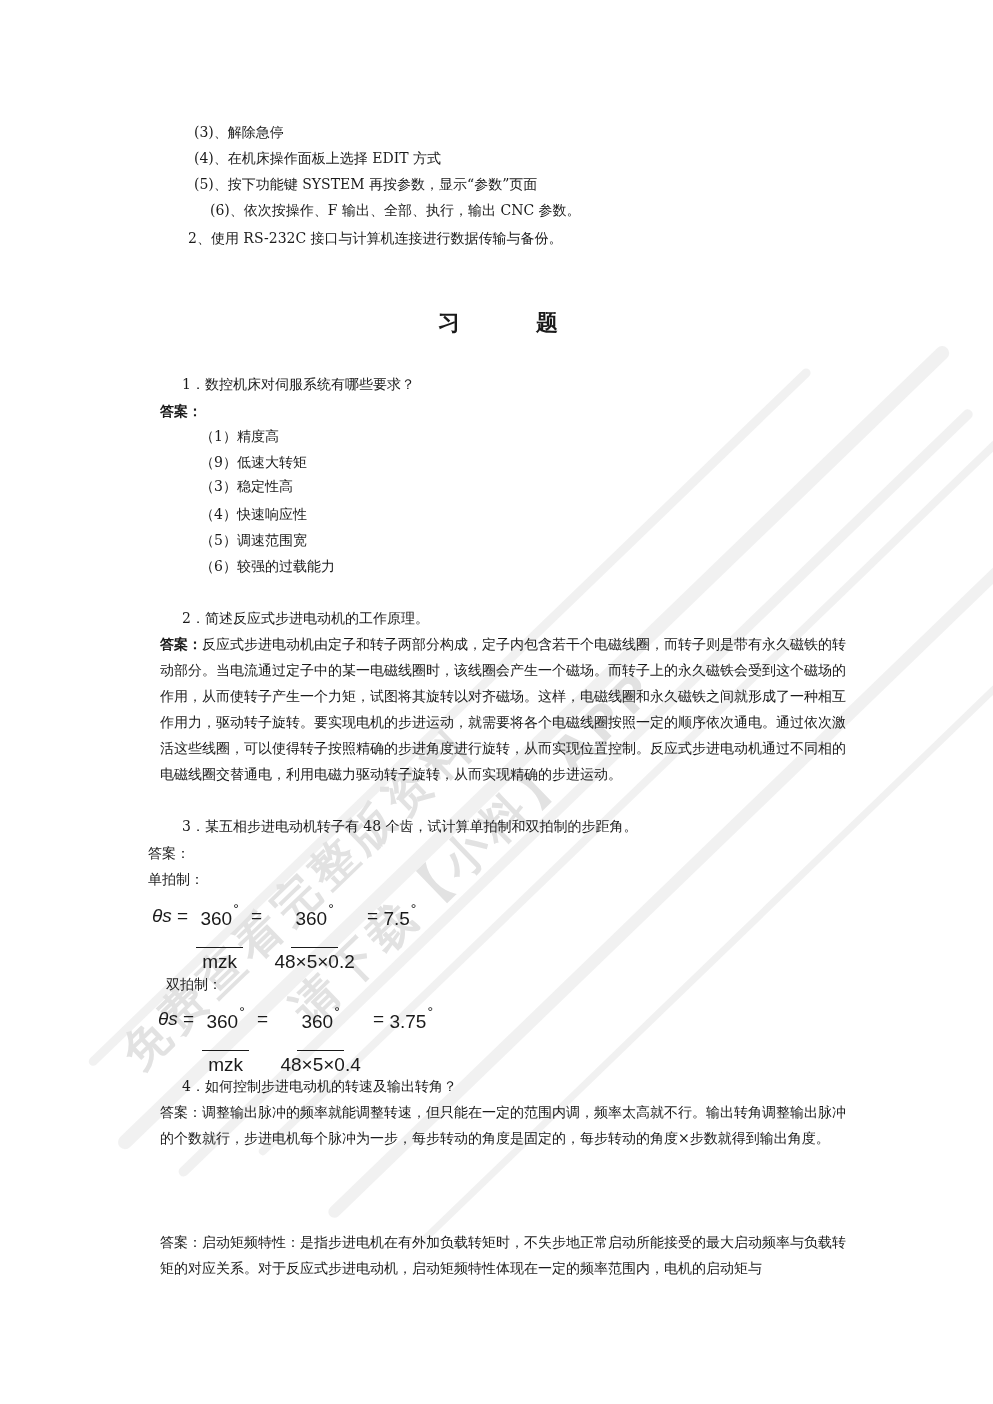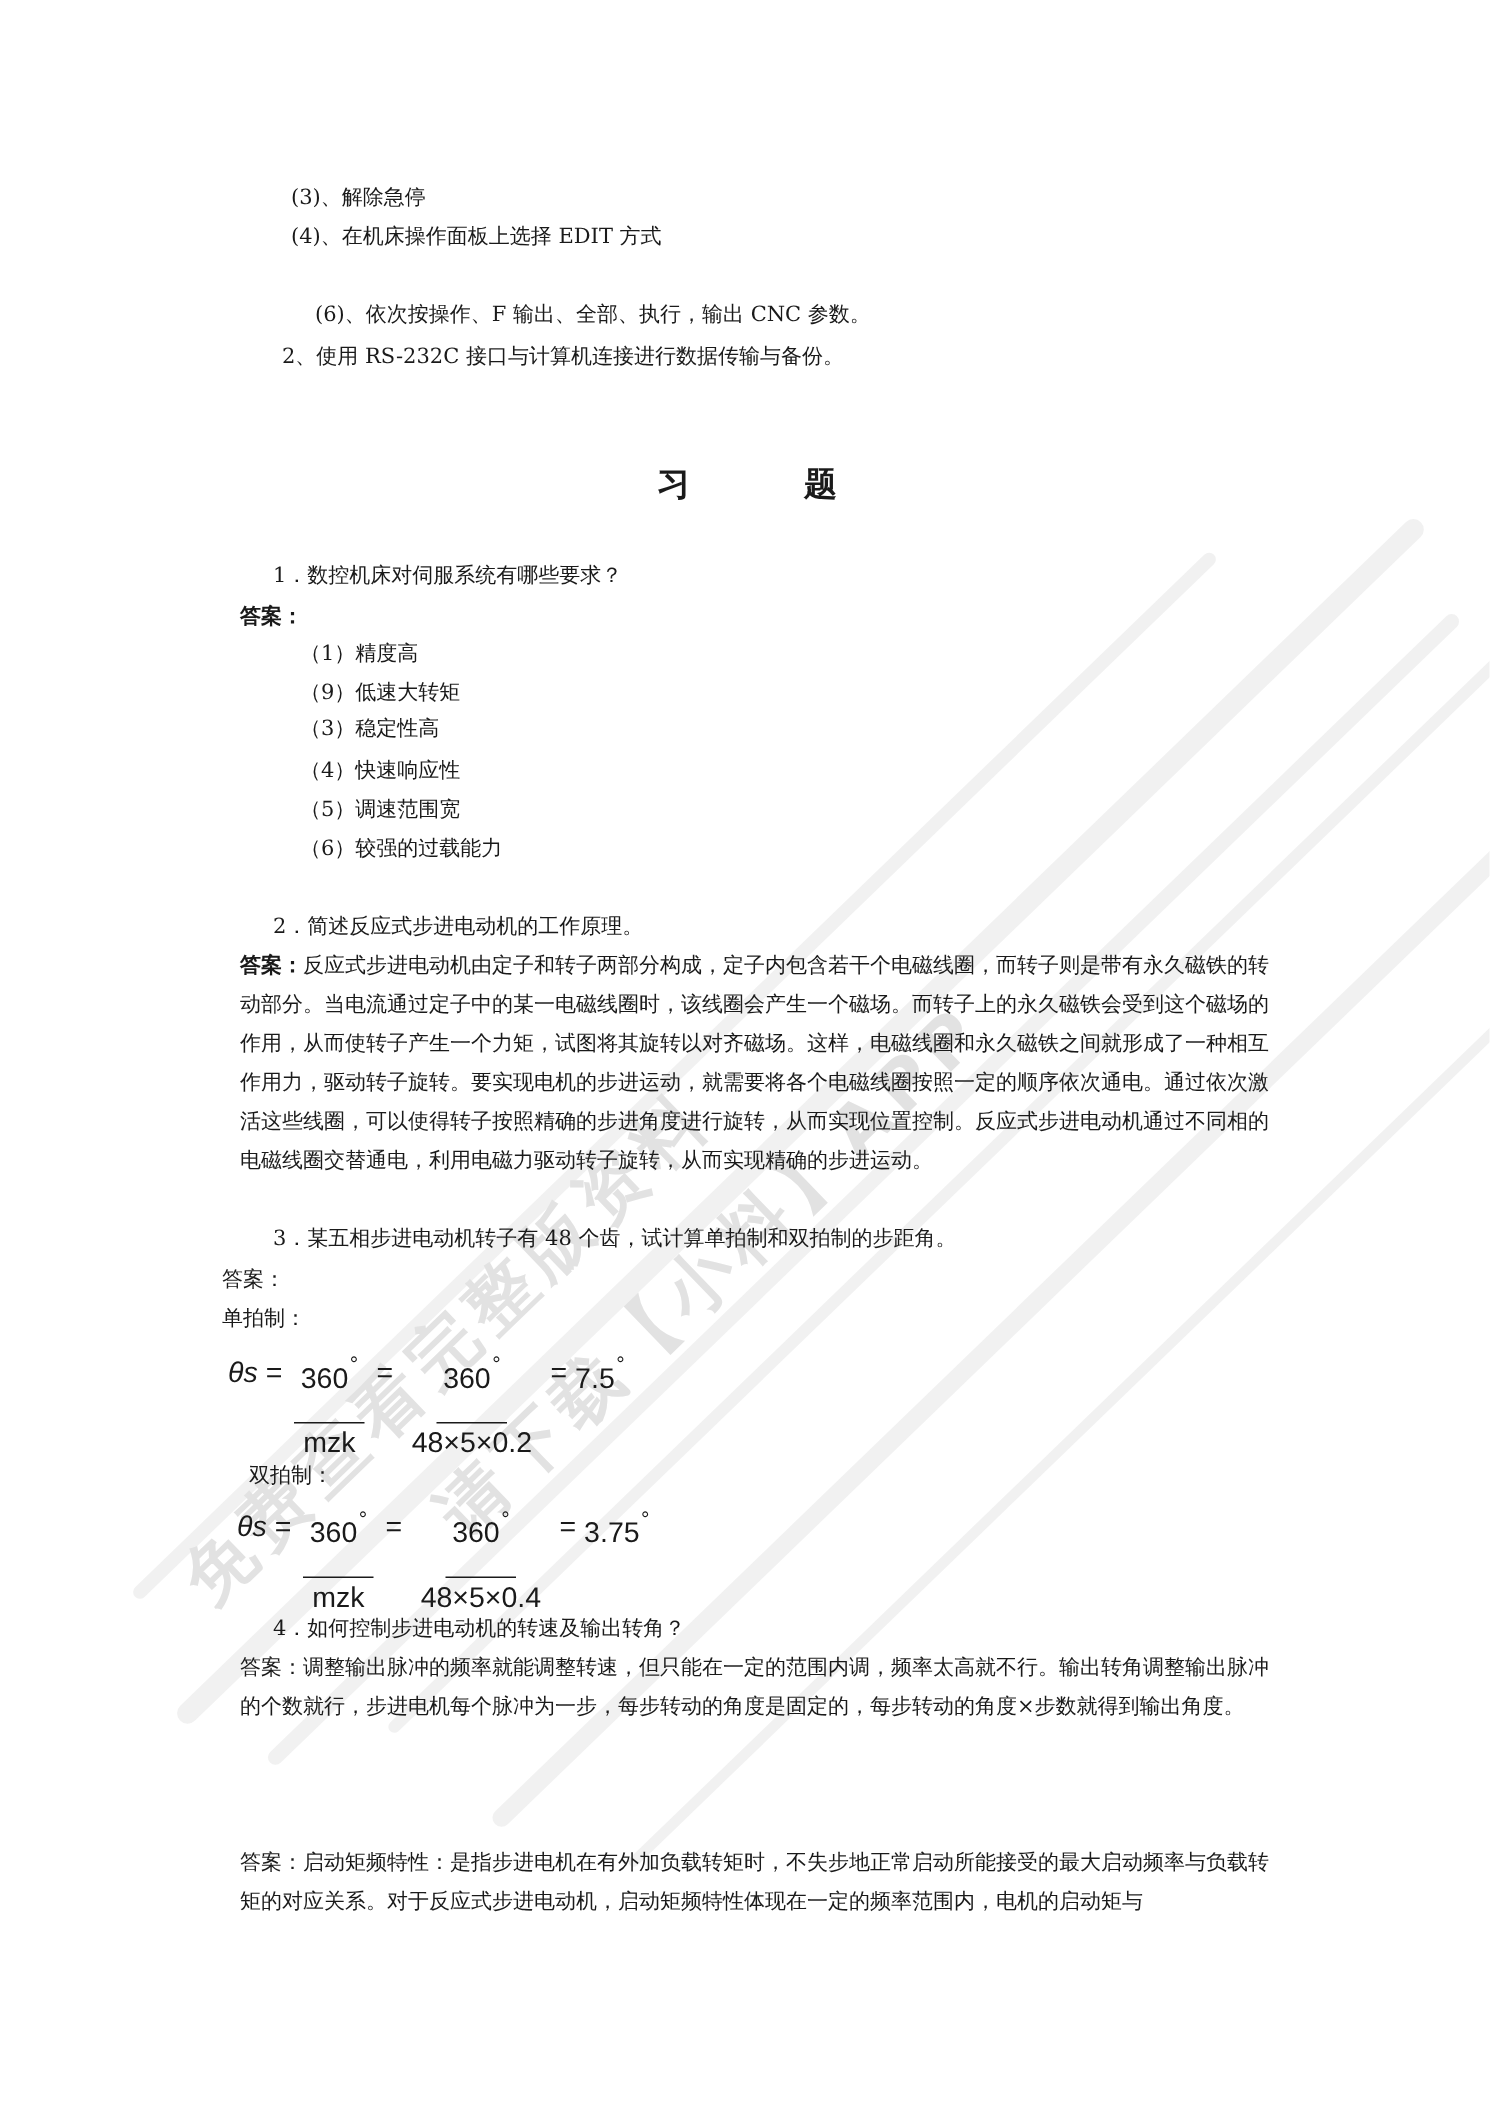--- a/index.html
+++ b/index.html
@@ -51,20 +51,21 @@
     <div class="streak" style="left:260px; top:1150px; width:1050px; height:8px;"></div>
     <div class="streak" style="left:90px; top:1060px; width:1000px; height:9px;"></div>
     <div class="streak" style="left:330px; top:1210px; width:1000px; height:12px;"></div>
     <div class="streak" style="left:420px; top:1240px; width:900px; height:7px;"></div>
     <div class="wm-text" style="left:130px; top:1030px;">免费查看完整版资料</div>
     <div class="wm-text" style="left:300px; top:985px;">请下载【小料】APP</div>
   </div>
 
   <div class="line" style="left:194px; top:122px;">(3)、解除急停</div>
   <div class="line" style="left:194px; top:148px;">(4)、在机床操作面板上选择 EDIT 方式</div>
+  <div class="line" style="left:194px; top:174px;">(5)、按下功能键 SYSTEM 再按参数，显示“参数”页面</div>
   <div class="line" style="left:194px; top:200px;margin-left:16px;">(6)、依次按操作、F 输出、全部、执行，输出 CNC 参数。</div>
   <div class="line" style="left:188px; top:228px;">2、使用 RS-232C 接口与计算机连接进行数据传输与备份。</div>
 
   <div class="title">
     <span>习</span>
     <span>题</span>
   </div>
 
   <div class="line" style="left:182px; top:374px;">1．数控机床对伺服系统有哪些要求？</div>
   <div class="line bold" style="left:160px; top:401px;">答案：</div>

